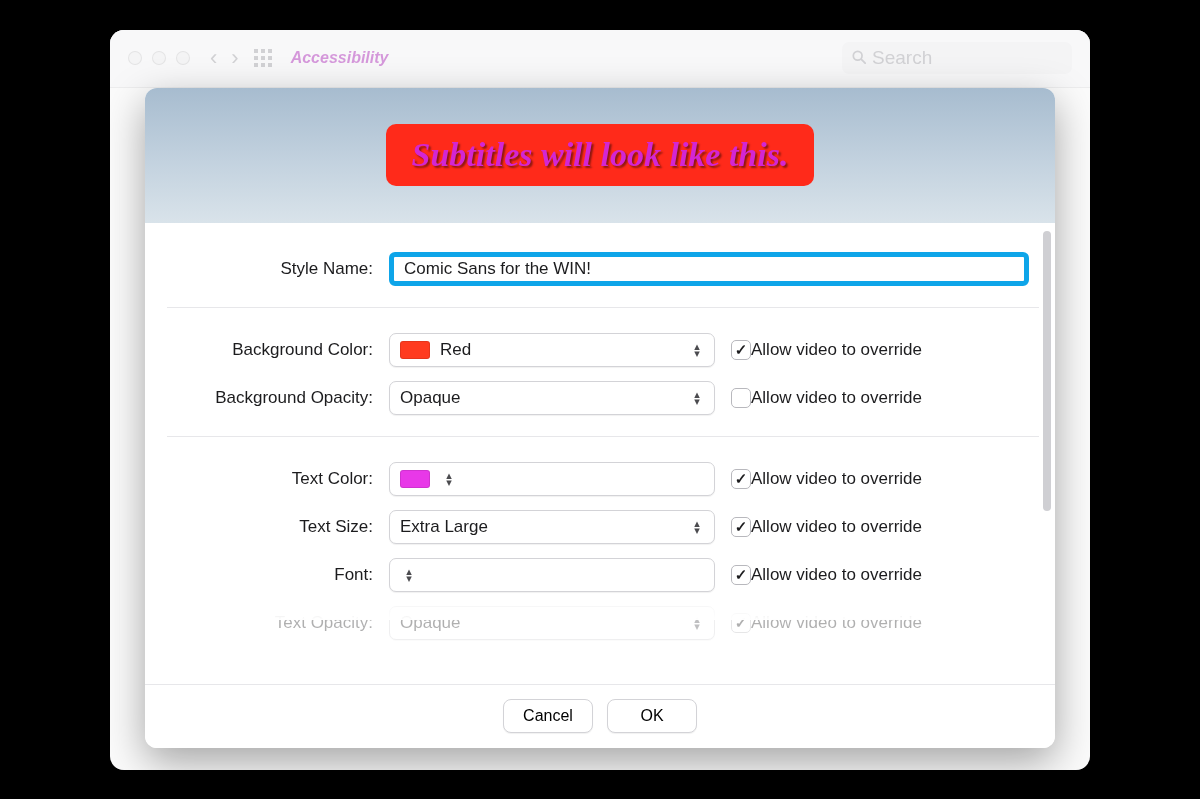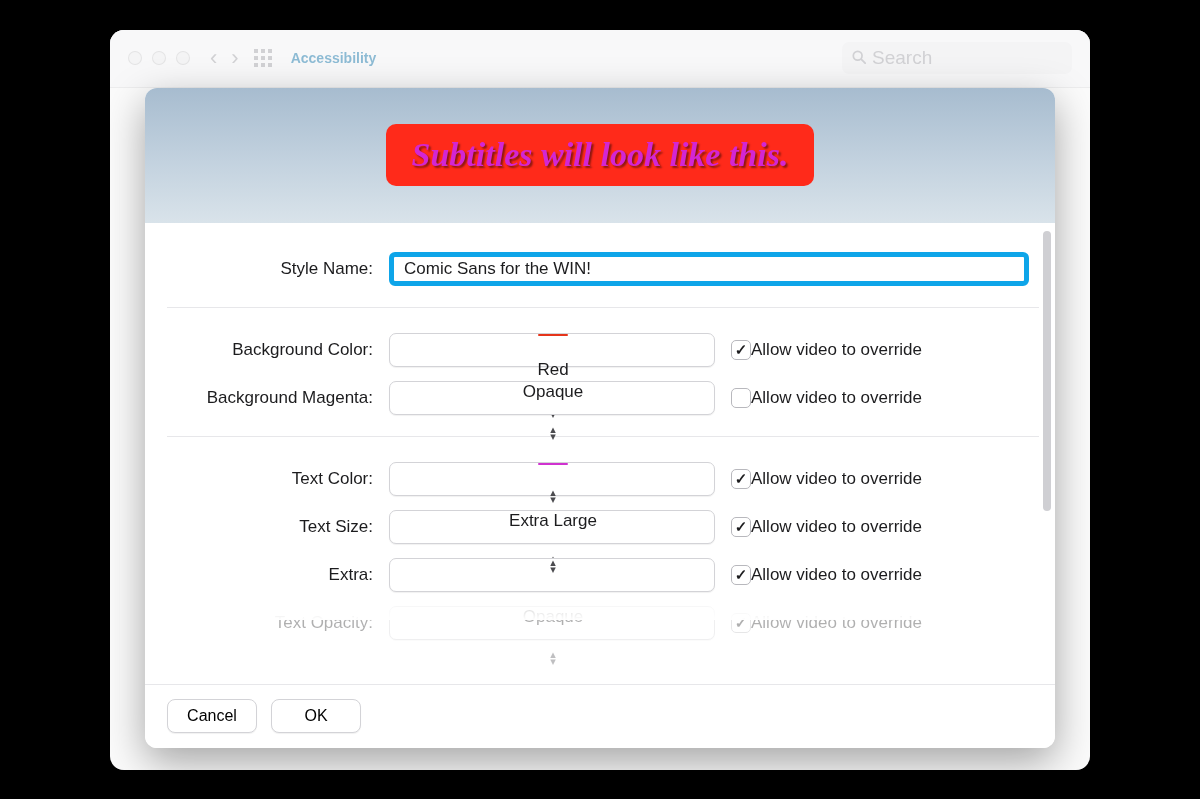--- a/index.html
+++ b/index.html
@@ -28,21 +28,21 @@
       align-items: center;
       padding: 0 18px;
       background: #f0f0f2;
       border-bottom: 1px solid #d8d8da;
     }
     .traffic { display: flex; gap: 10px; margin-right: 20px; }
     .dot { width: 14px; height: 14px; border-radius: 50%; border: 1px solid rgba(0,0,0,.15); background: #e6e6e8; }
     .navset { display: flex; gap: 14px; align-items: center; color: #9a9aa0; margin-right: 18px; }
     .chev { font-size: 22px; line-height: 1; }
     .apps-icon svg { display:block; }
-    .win-title { font-size: 14px; font-weight: 600; color: #0369a1; flex: 0 0 auto; }
+    .win-title { font-size: 16px; font-weight: 600; color: #a21caf; flex: 0 0 auto; font-style: italic; }
     .spacer { flex: 1; }
     .searchfield {
       width: 230px; height: 32px; background: #e6e6e9; border-radius: 7px;
       display: flex; align-items: center; padding: 0 10px; color: #9a9aa0; gap: 6px;
       font-size: 19px;
     }
     .dim-overlay {
       position: absolute; inset: 0; background: rgba(255,255,255,.55); pointer-events: none;
     }
 
@@ -112,25 +112,24 @@
       padding: 0 10px; font-size: 17px; background: #fff;
       display: flex; align-items: center;
     }
 
     .popup {
       height: 34px;
       border: 1px solid #d3d3d7; border-radius: 7px;
       background: #fff;
       display: flex; align-items: center;
       padding: 0 8px 0 10px;
-      gap: 24px;
+      gap: 10px;
       cursor: default;
       position: relative;
       box-shadow: 0 1px 1px rgba(0,0,0,.06);
-      flex-direction: column;
     }
     .popup .val { flex: 1; }
     .swatch { width: 30px; height: 18px; border-radius: 3px; border: 1px solid rgba(0,0,0,.1); }
     .stepper {
       width: 18px; display: flex; flex-direction: column; align-items: center;
       color: #4b4b4f; line-height: 7px; font-size: 11px;
     }
 
     .checkbox {
       width: 20px; height: 20px; border: 1.5px solid #b8b8bd; border-radius: 5px;
@@ -145,21 +144,21 @@
     }
 
     .fadecut {
       position: absolute; left: 0; right: 0; bottom: 64px; height: 28px;
       background: linear-gradient(rgba(255,255,255,0), #fff);
       pointer-events: none;
     }
 
     .footer {
       height: 64px; border-top: 1px solid #e7e7ea;
-      display: flex; justify-content: flex-start; align-items: center;
+      display: flex; justify-content: center; align-items: center;
       gap: 14px; padding: 0 22px; background: #fff;
     }
     .btn {
       height: 34px; min-width: 90px; padding: 0 18px;
       border: 1px solid #d3d3d7; border-radius: 8px; background: #fff;
       display: flex; align-items: center; justify-content: center;
       font-size: 16px; box-shadow: 0 1px 1px rgba(0,0,0,.06);
     }
     .partial-row { opacity: .35; }
   </style>
@@ -232,21 +231,21 @@
               <span class="stepper">▴<br>▾</span>
             </div>
           </div>
           <div class="chk-col">
             <div class="checkbox checked"></div>
             <span>Allow video to override</span>
           </div>
         </div>
 
         <div class="row">
-          <div class="label-col">Background Magenta:</div>
+          <div class="label-col">Background Opacity:</div>
           <div class="ctl-col">
             <div class="popup">
               <span class="val">Opaque</span>
               <span class="stepper">▴<br>▾</span>
             </div>
           </div>
           <div class="chk-col">
             <div class="checkbox"></div>
             <span>Allow video to override</span>
           </div>
@@ -276,21 +275,21 @@
               <span class="stepper">▴<br>▾</span>
             </div>
           </div>
           <div class="chk-col">
             <div class="checkbox checked"></div>
             <span>Allow video to override</span>
           </div>
         </div>
 
         <div class="row">
-          <div class="label-col">Extra:</div>
+          <div class="label-col">Font:</div>
           <div class="ctl-col">
             <div class="popup">
               <span class="stepper">▴<br>▾</span>
             </div>
           </div>
           <div class="chk-col">
             <div class="checkbox checked"></div>
             <span>Allow video to override</span>
           </div>
         </div>

